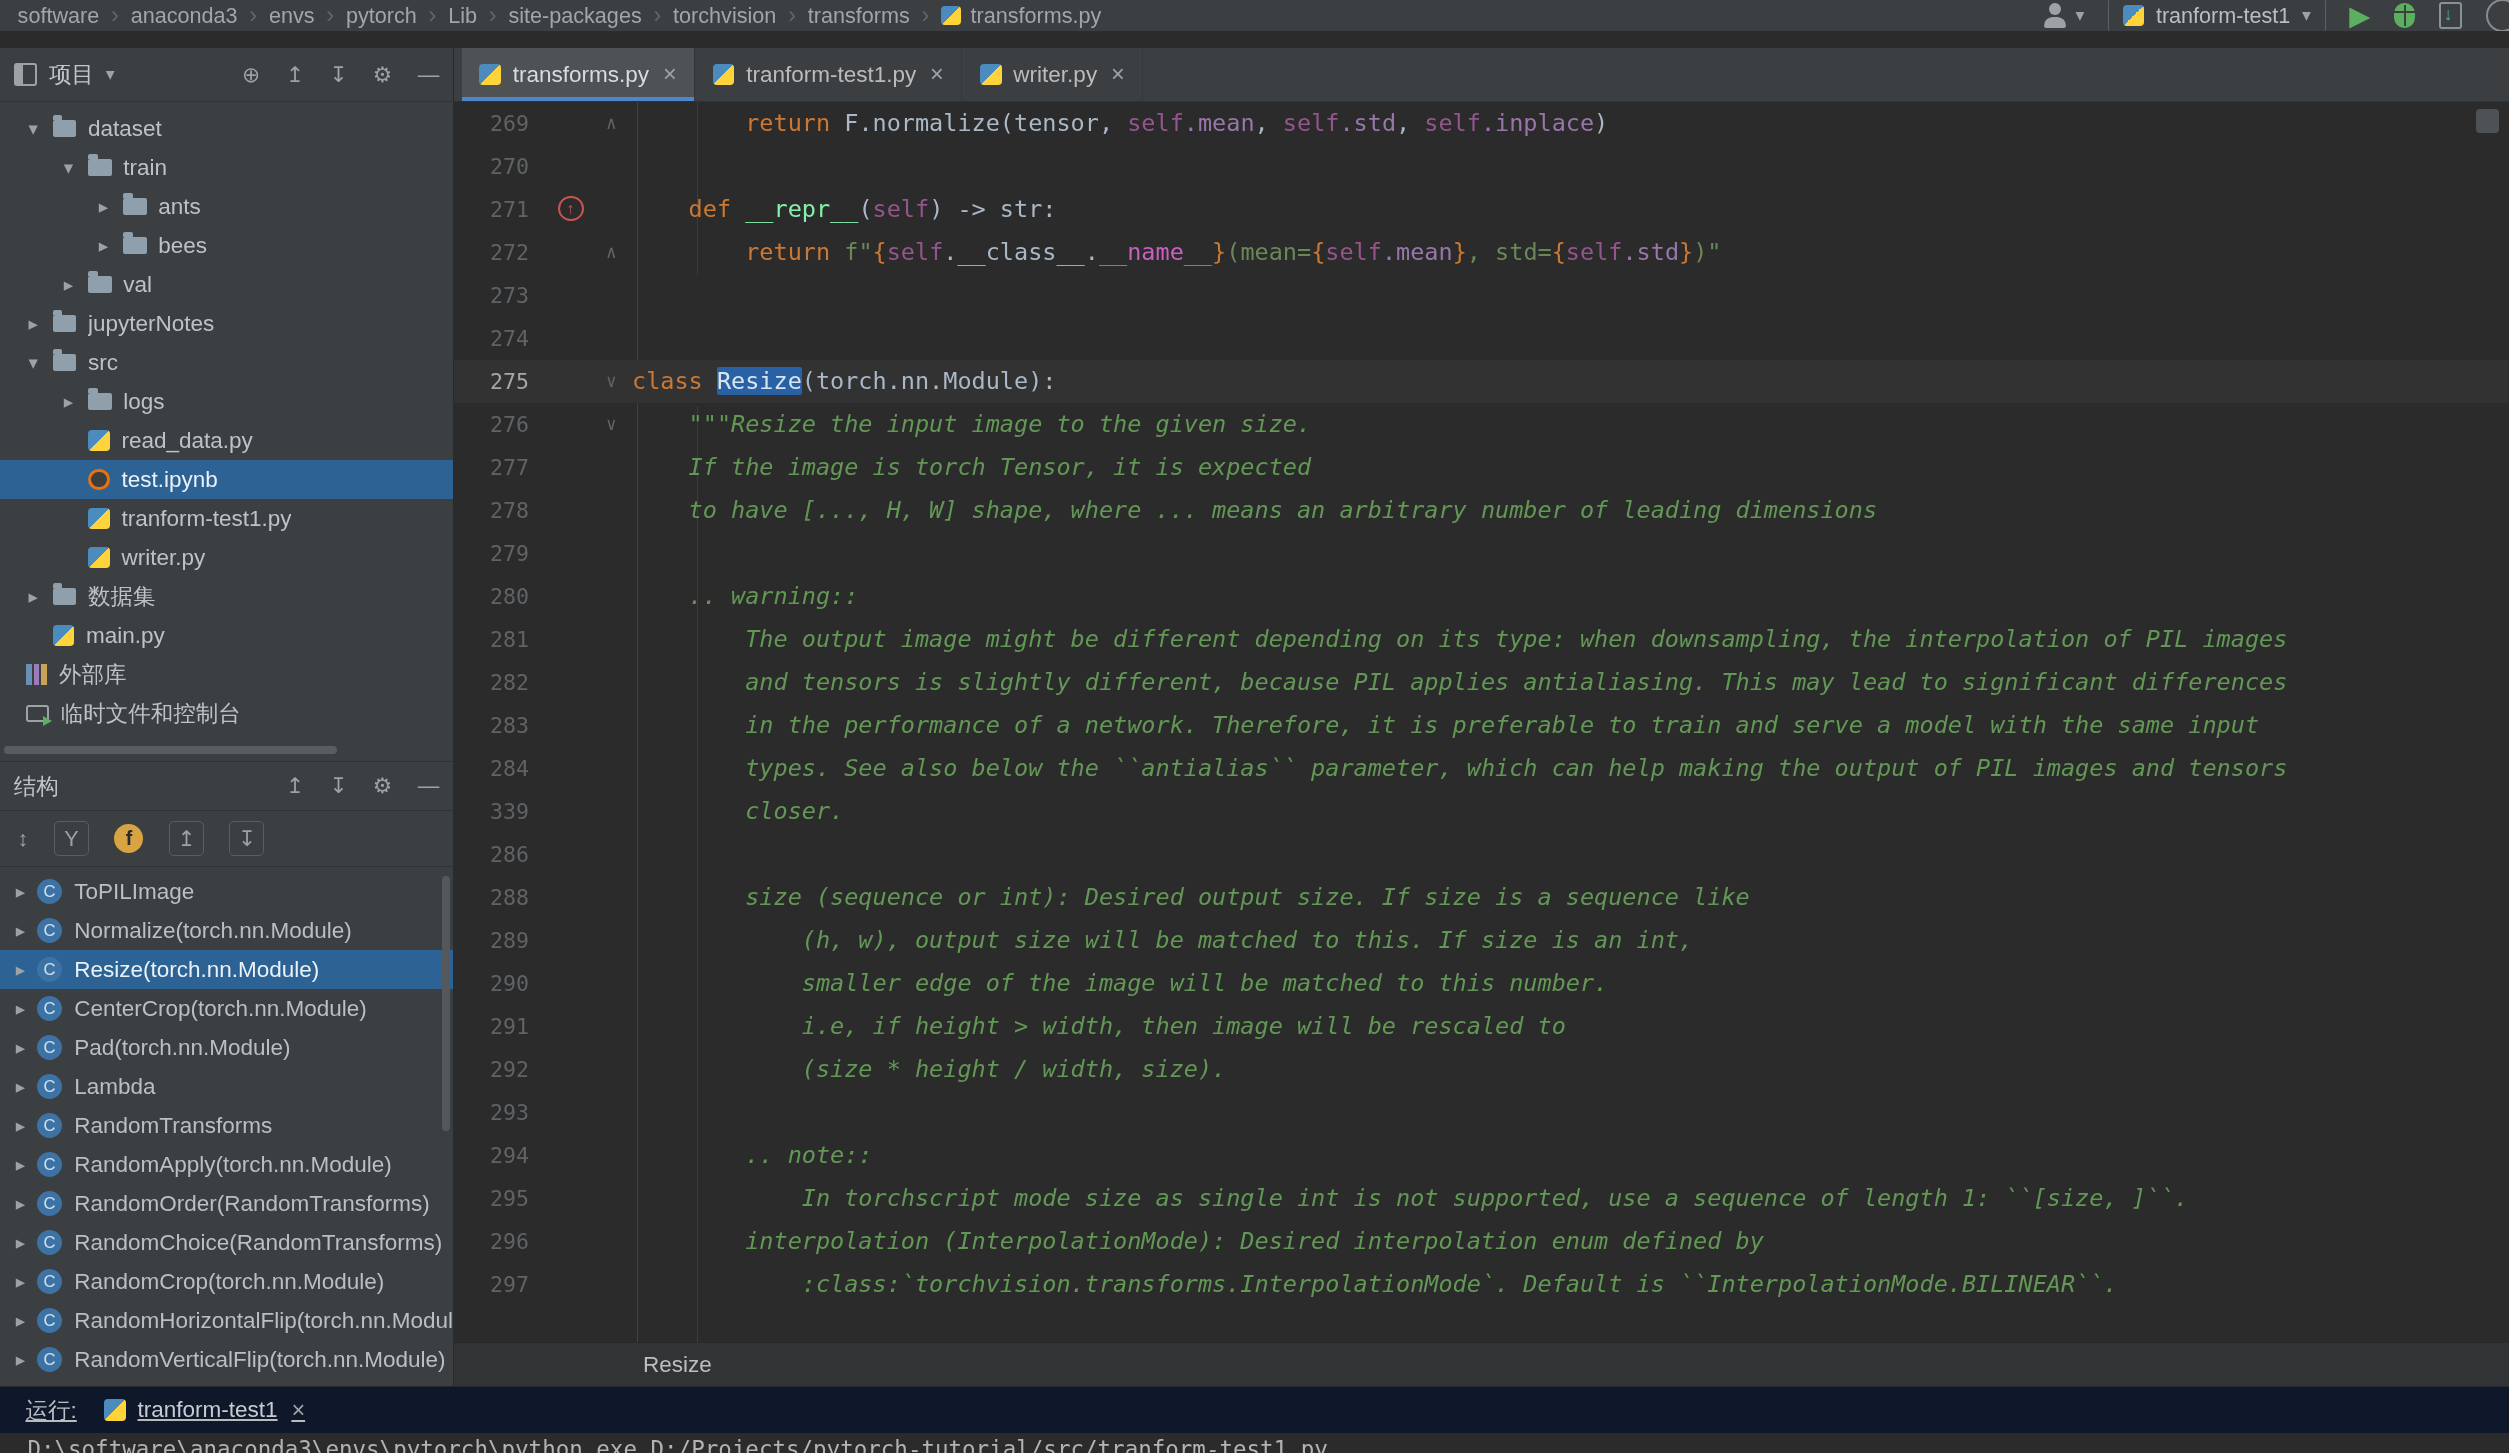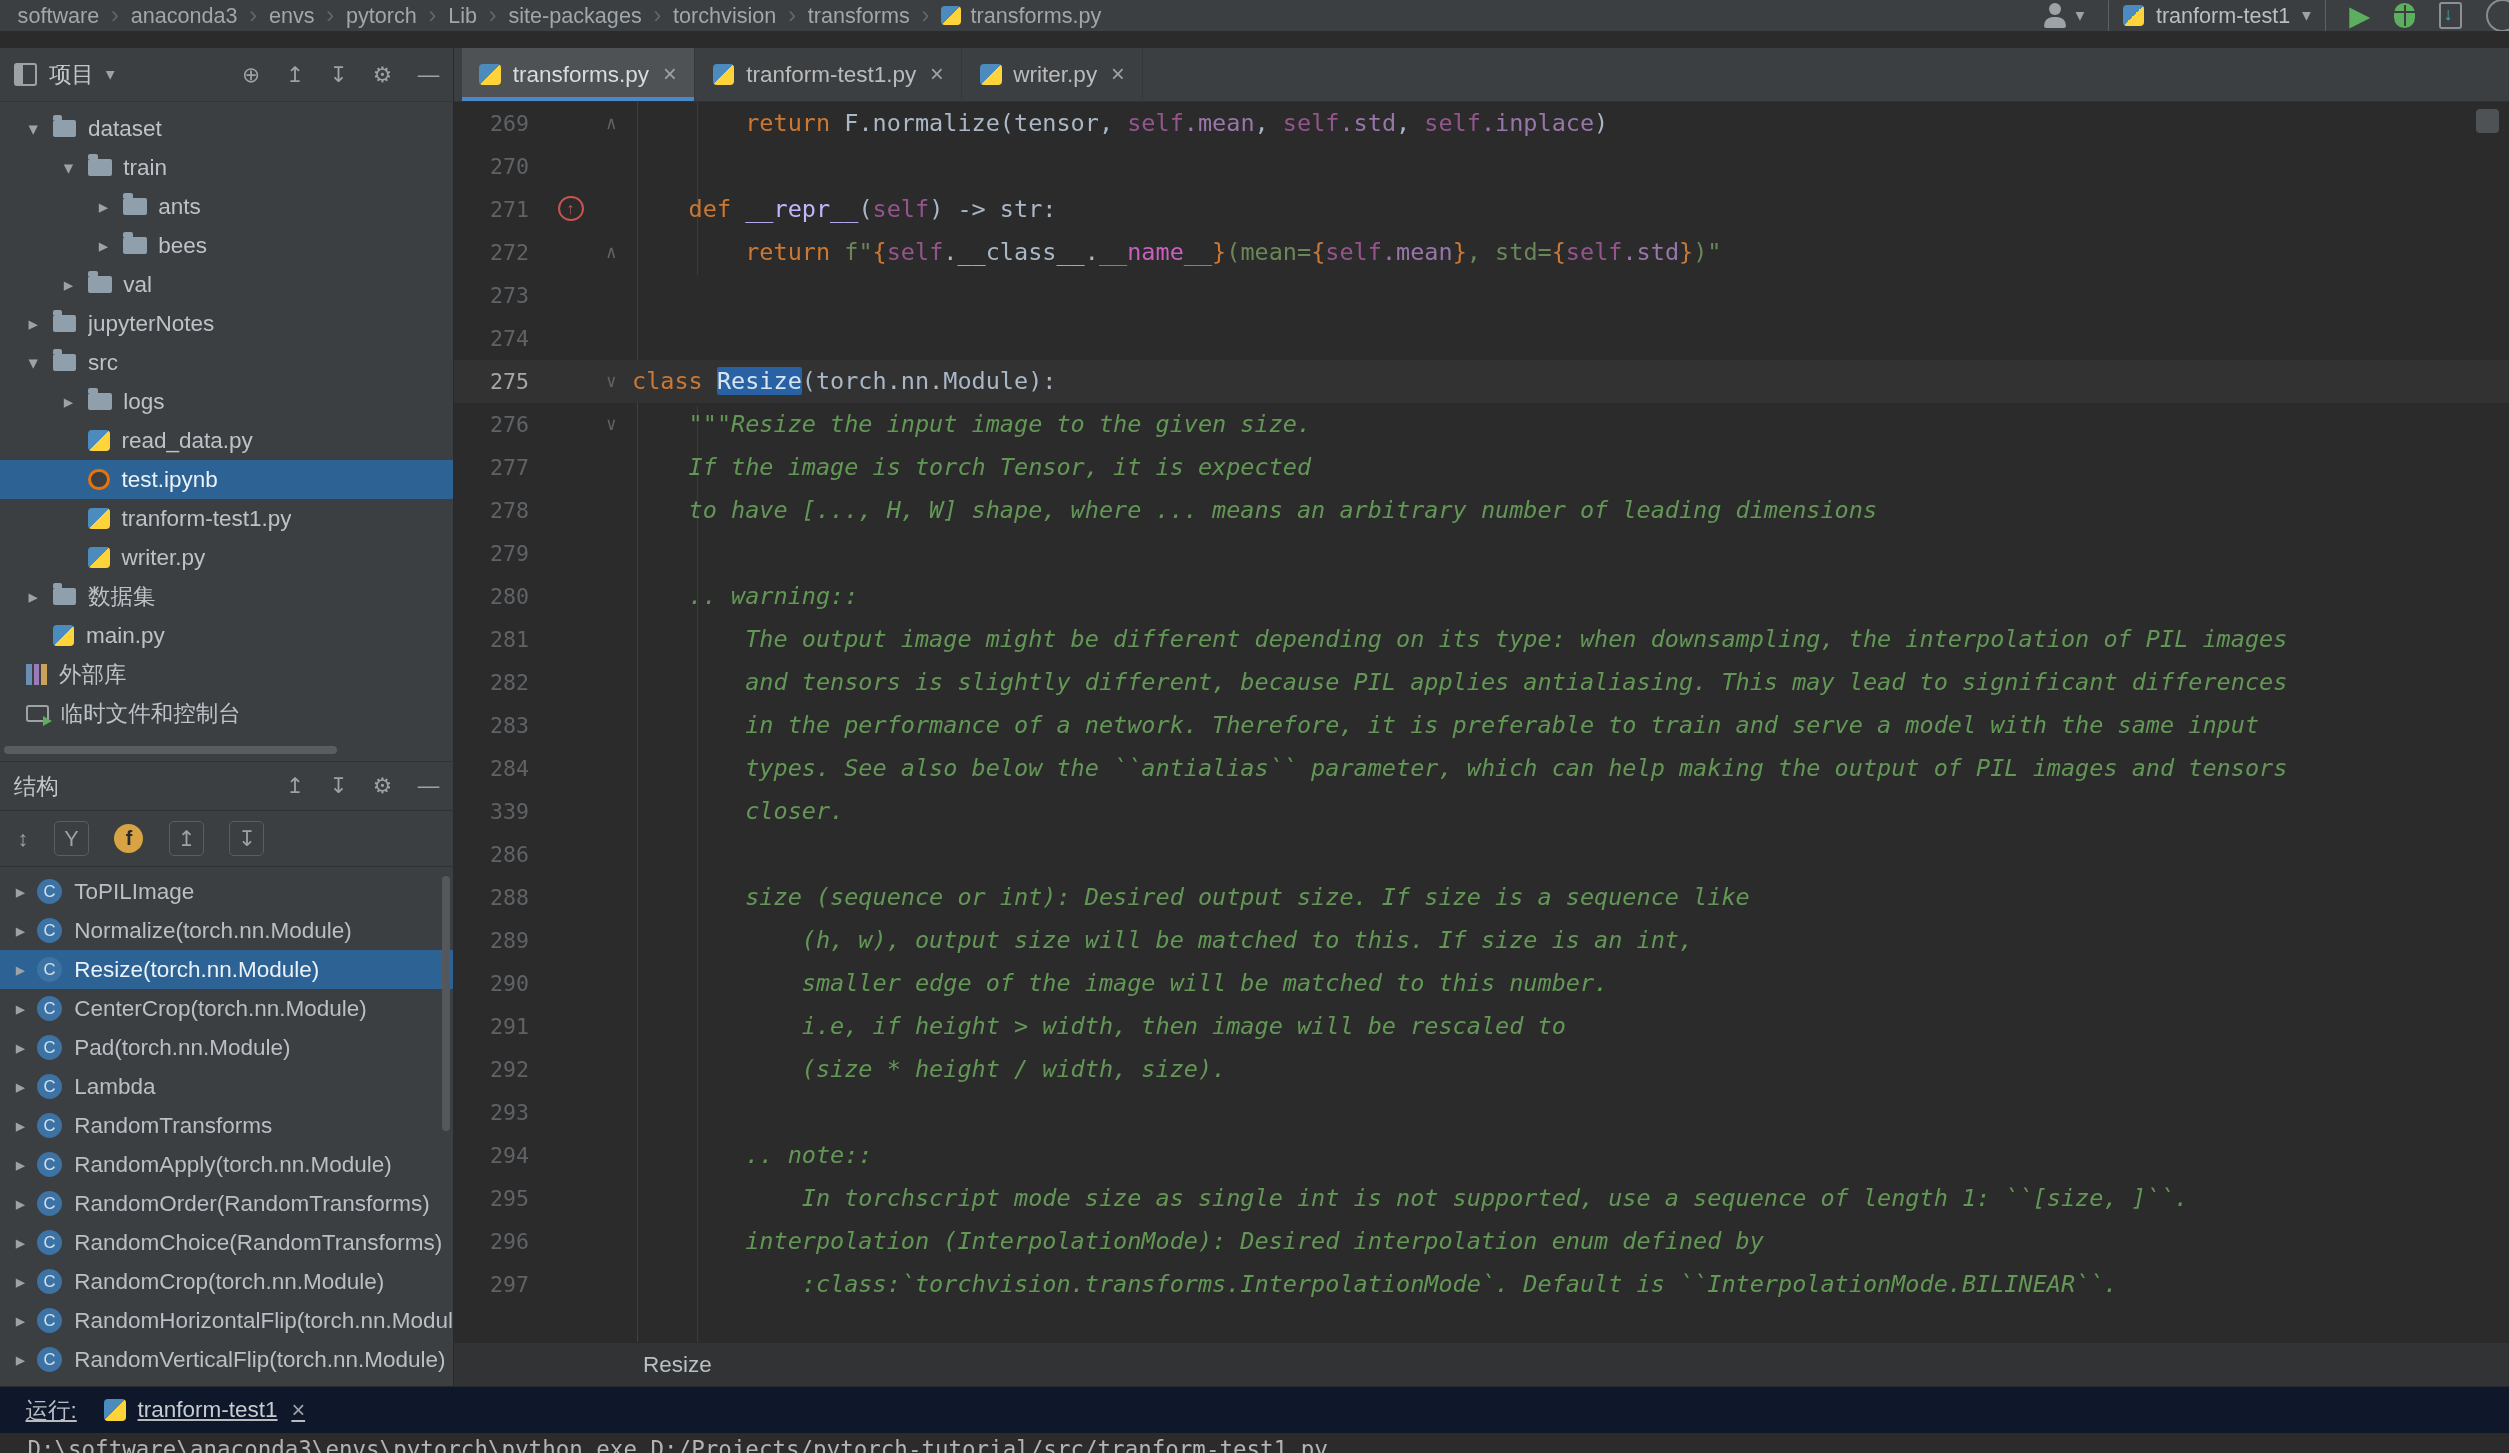--- a/index.html
+++ b/index.html
@@ -92,21 +92,21 @@
              font-family:"DejaVu Sans Mono","Liberation Mono",monospace;font-size:23.5px;}
   .code-line.current{background:#323232;}
   .ln{position:absolute;left:0;top:0;width:75px;text-align:right;font-size:21.6px;color:#606366;line-height:43px;
       font-family:"DejaVu Sans Mono",monospace;}
   .current .ln{color:#a7a7a7;}
   .gut-ovr{position:absolute;left:104px;top:7.8px;width:25.5px;height:25.5px;border:2px solid #c75450;border-radius:50%;
            color:#c75450;font-size:15.7px;line-height:21.6px;text-align:center;font-family:"Liberation Sans",sans-serif;}
   .gut-fold{position:absolute;left:152px;top:0;color:#606366;font-size:17.6px;line-height:43px;}
   .code-text{position:absolute;left:178px;top:0;}
   .tk-p{color:#a9b7c6;} .tk-k{color:#cc7832;} .tk-s{color:#94558d;} .tk-a{color:#9876aa;}
-  .tk-f{color:#c4b5fd;margin-top:20px;} .tk-g{color:#6a8759;} .tk-b{color:#cc7832;} .tk-m{color:#c95fbf;}
+  .tk-f{color:#86efac;margin-top:20px;} .tk-g{color:#6a8759;} .tk-b{color:#cc7832;} .tk-m{color:#c95fbf;}
   .tk-d{color:#629755;font-style:italic;}
   .tk-w{background:#2862a4;color:#d8e4f0;border-radius:2px;}
   .ed-breadcrumb{position:absolute;left:0;right:0;bottom:0;height:44px;background:#313335;border-top:1px solid #282b2c;
                  display:flex;align-items:center;padding-left:189px;font-size:22.5px;color:#b9bfc4;}
 
   
   .runbar{position:absolute;left:0;top:1386px;width:2509px;height:47px;background:#0f172a;border-top:1px solid #282b2d;
           display:flex;align-items:center;gap:13.7px;padding-left:25.5px;font-size:22.5px;text-decoration:underline;}
   .run-label{color:#b9bfc4;}
   .run-tab{display:flex;align-items:center;gap:11.8px;height:100%;padding:0 13.7px;color:#c7ccd1;}

